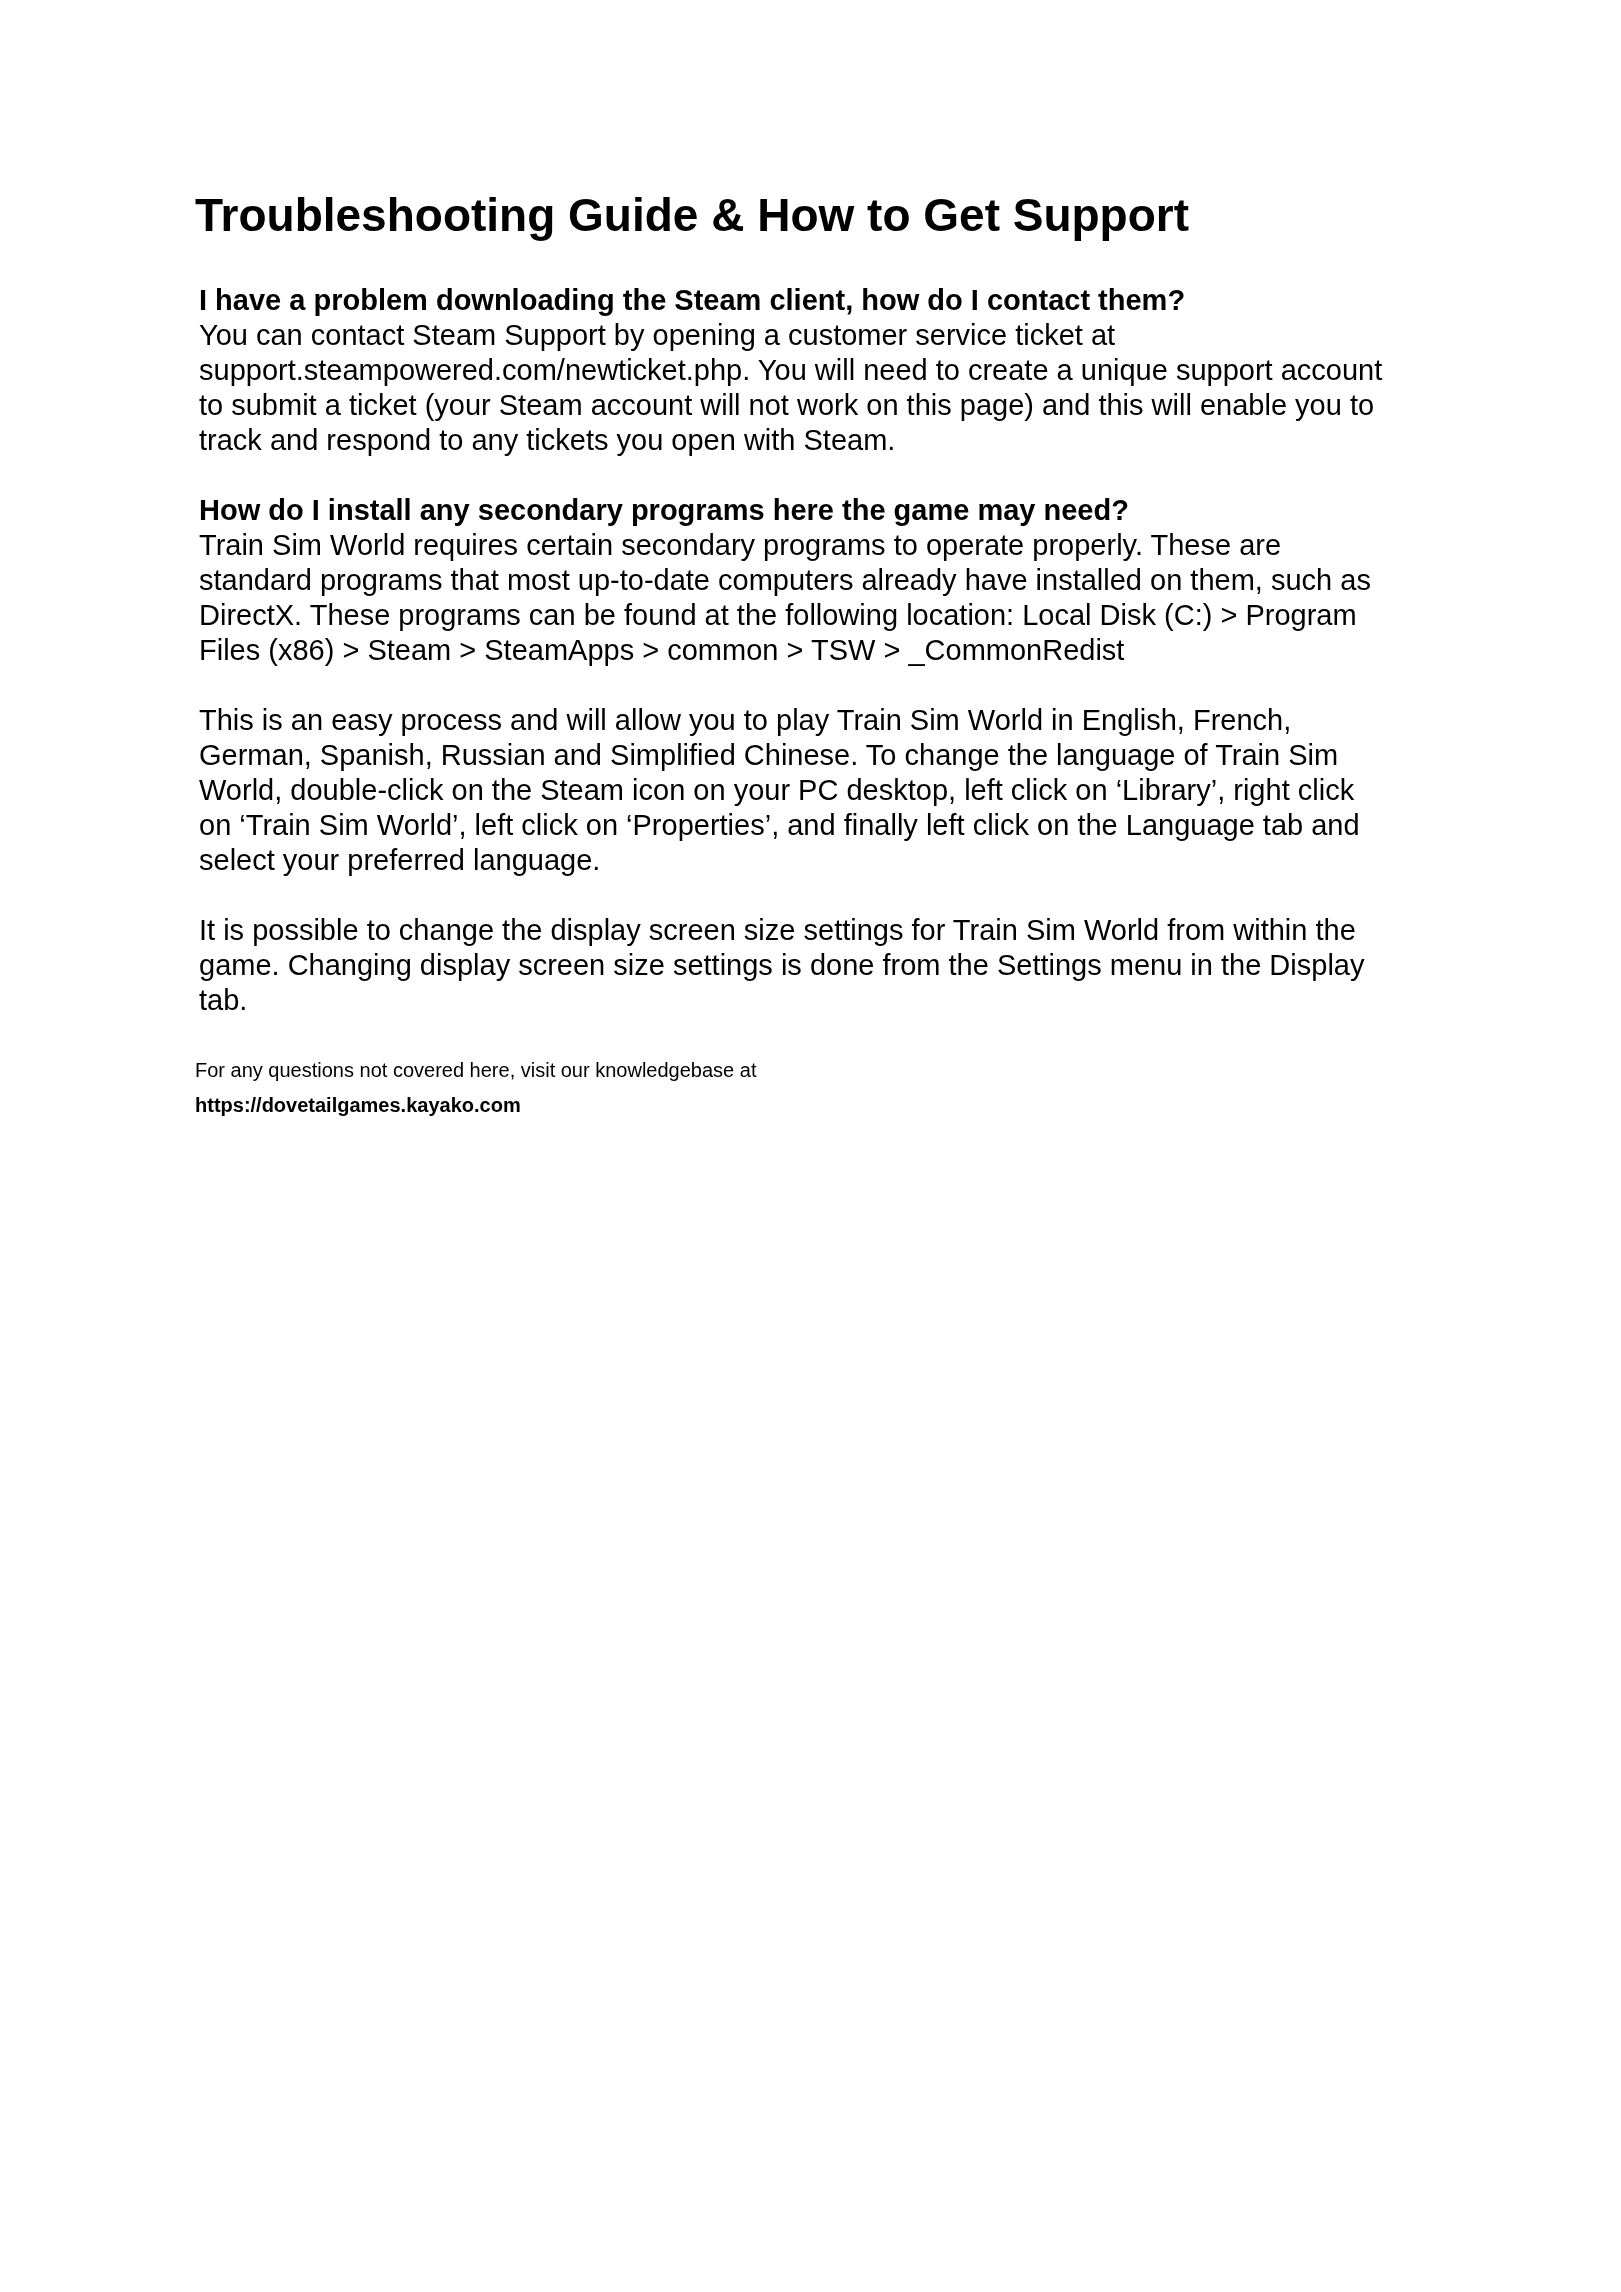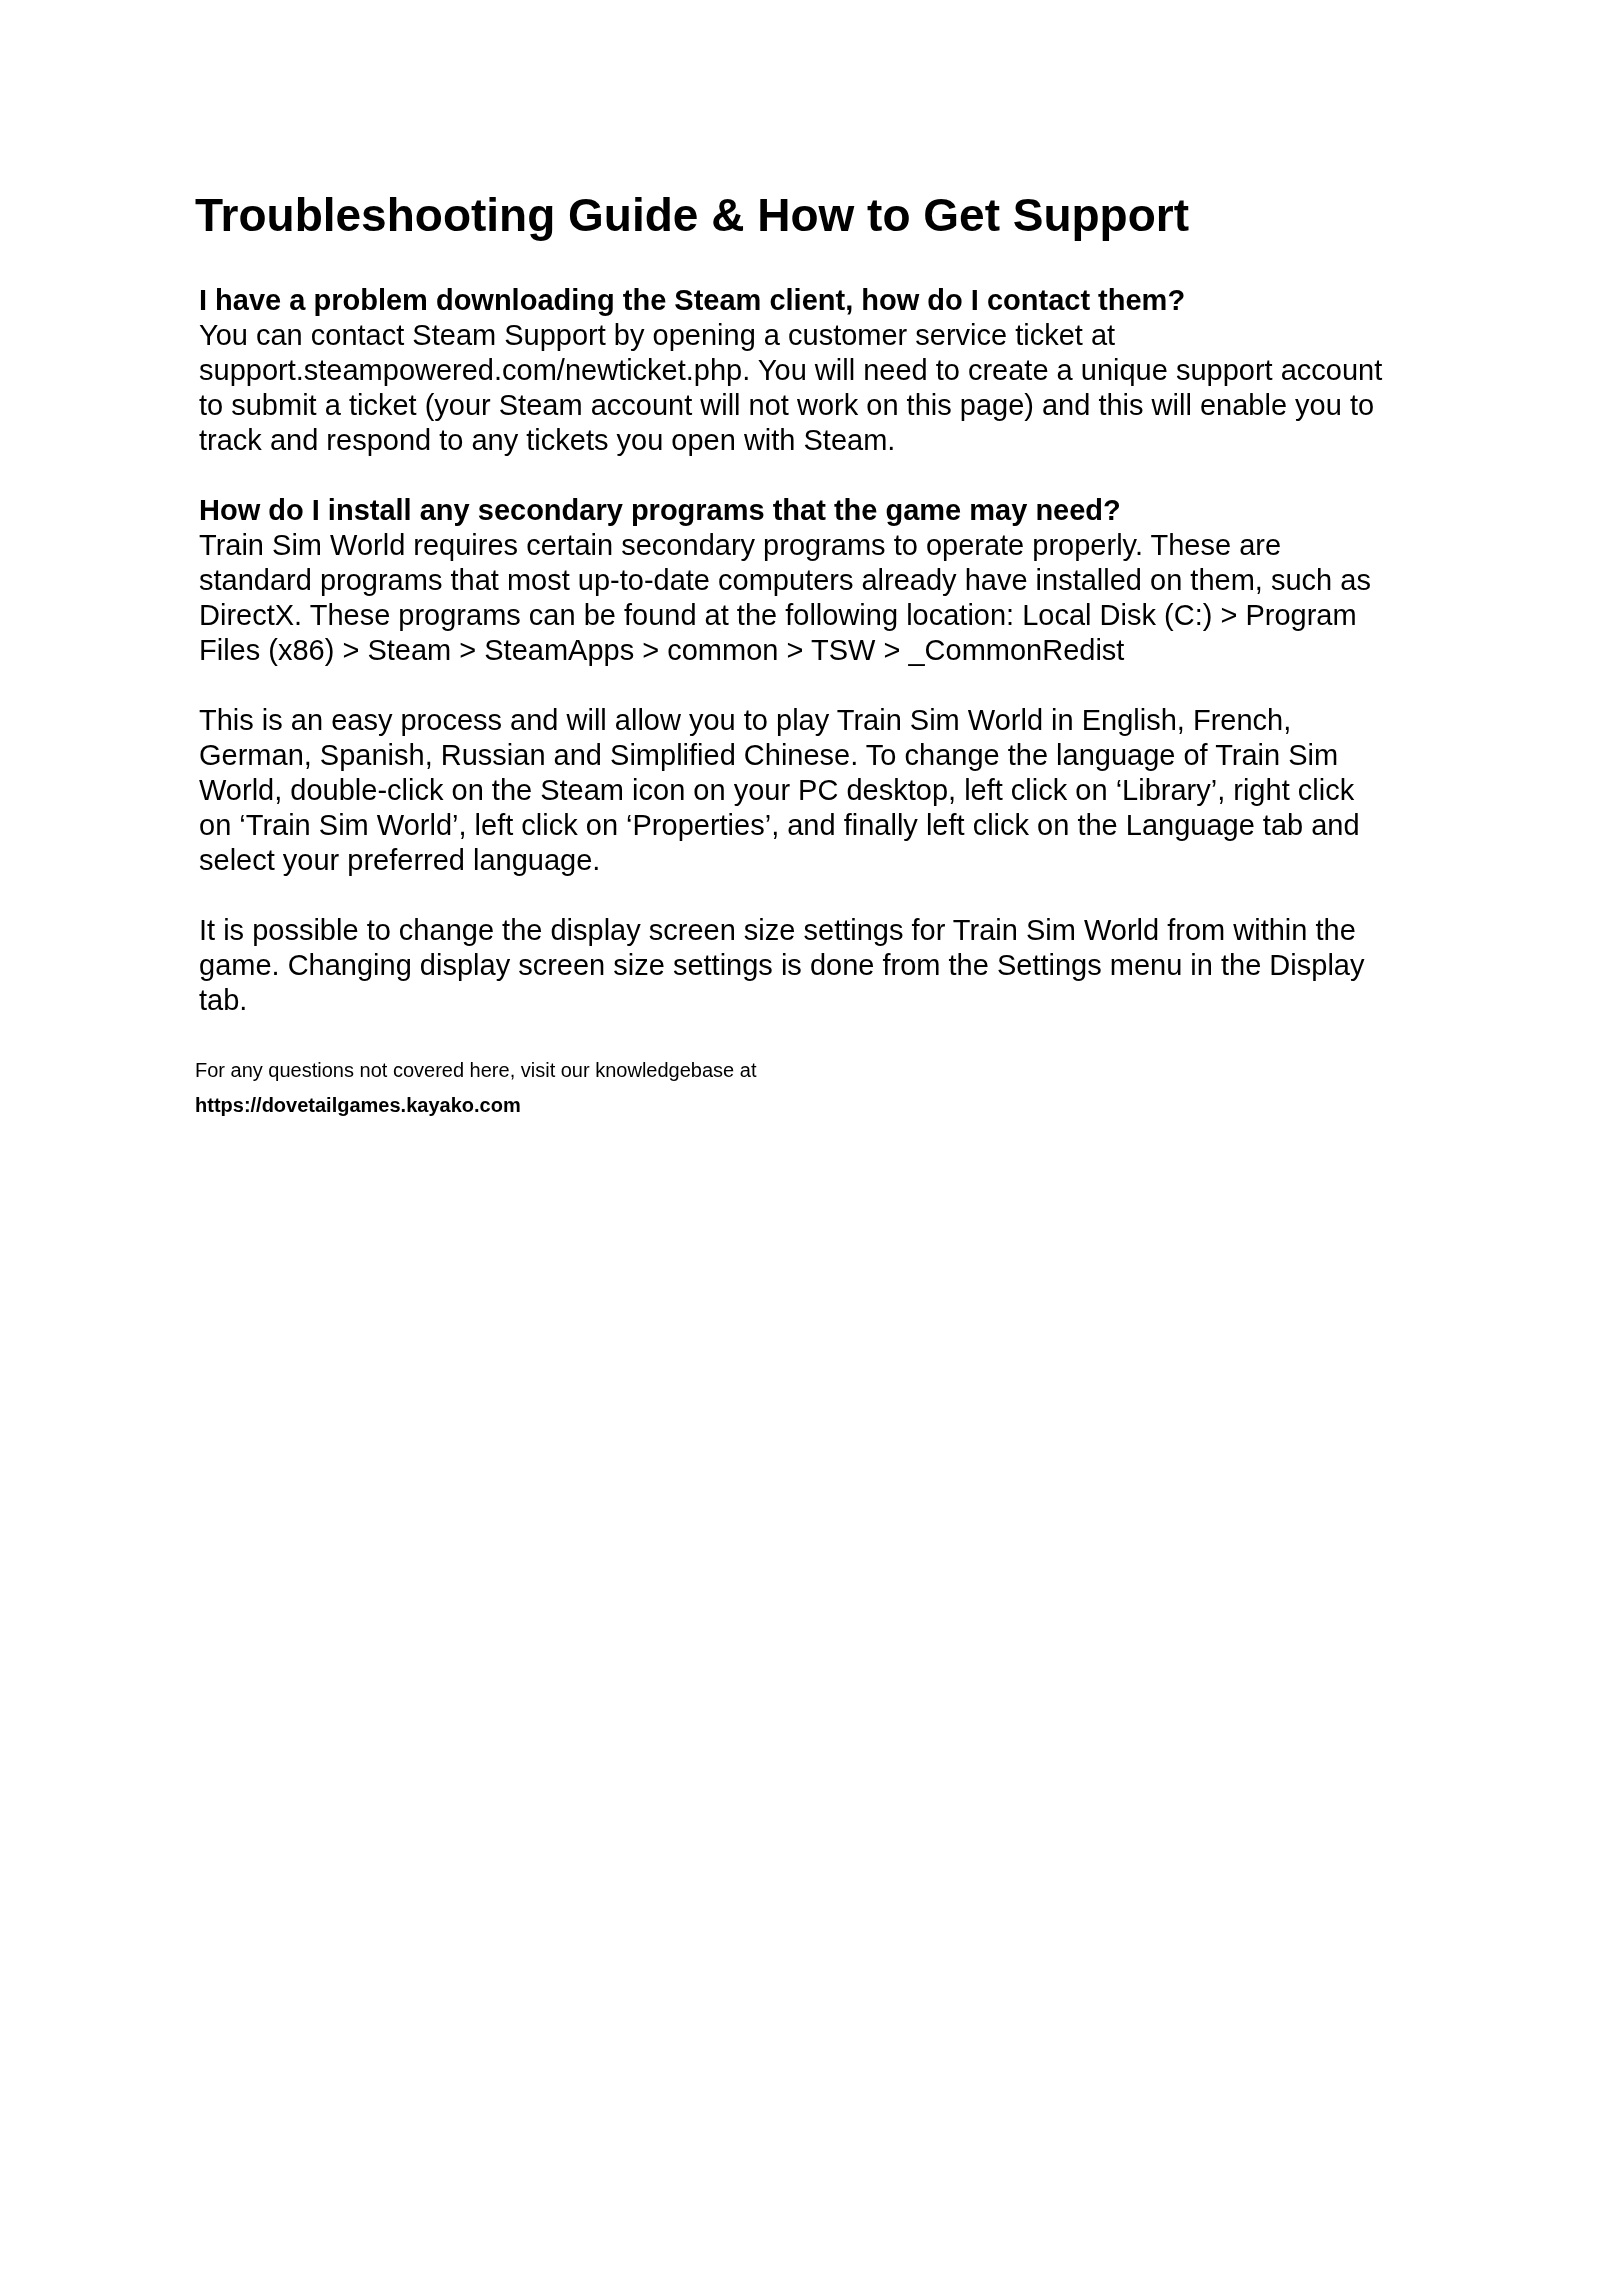--- a/index.html
+++ b/index.html
@@ -73,21 +73,21 @@
 
     <div class="section">
       <div class="section-heading">I have a problem downloading the Steam client, how do I contact them?</div>
       <div class="section-body">You can contact Steam Support by opening a customer service ticket at
 support.steampowered.com/newticket.php. You will need to create a unique support account
 to submit a ticket (your Steam account will not work on this page) and this will enable you to
 track and respond to any tickets you open with Steam.</div>
     </div>
 
     <div class="section">
-      <div class="section-heading">How do I install any secondary programs that the game may need?</div>
+      <div class="section-heading">How do I install any secondary programs here the game may need?</div>
       <div class="section-body">Train Sim World requires certain secondary programs to operate properly. These are
 standard programs that most up-to-date computers already have installed on them, such as
 DirectX. These programs can be found at the following location: Local Disk (C:) &gt; Program
 Files (x86) &gt; Steam &gt; SteamApps &gt; common &gt; TSW &gt; _CommonRedist</div>
     </div>
 
     <div class="section">
       <div class="section-body">This is an easy process and will allow you to play Train Sim World in English, French,
 German, Spanish, Russian and Simplified Chinese. To change the language of Train Sim
 World, double-click on the Steam icon on your PC desktop, left click on ‘Library’, right click

